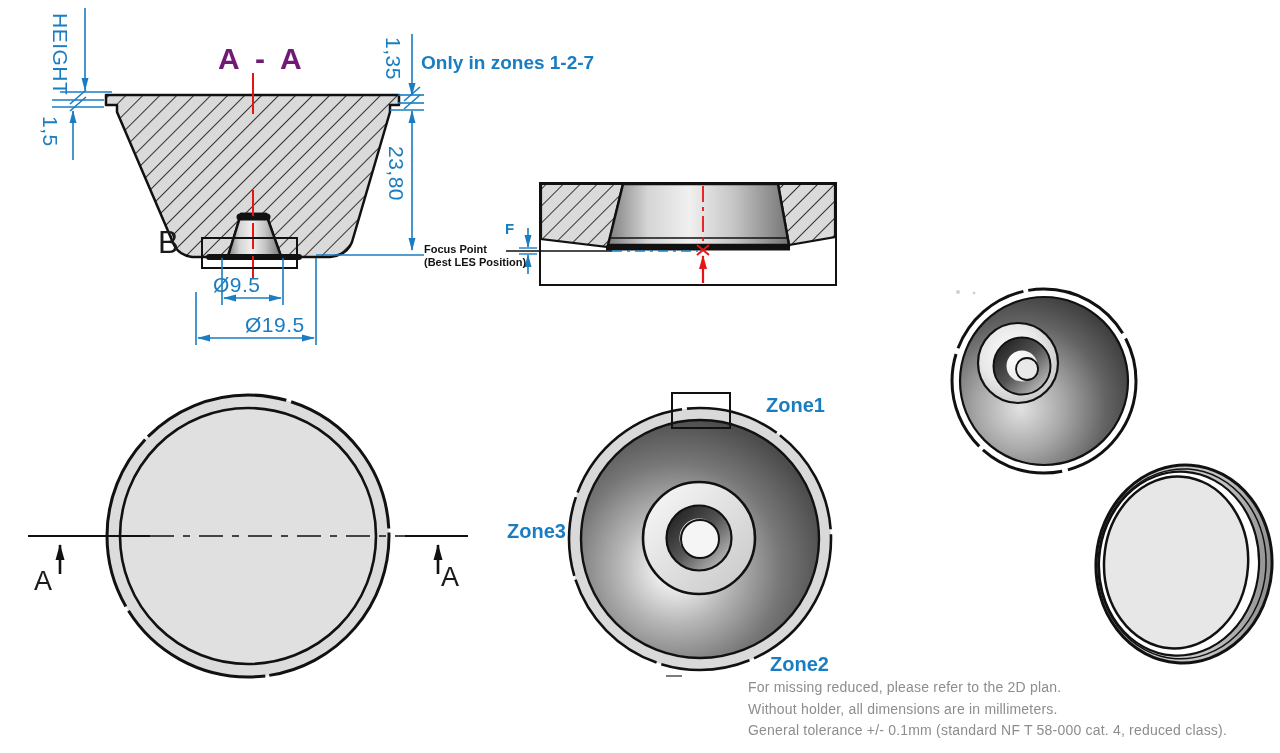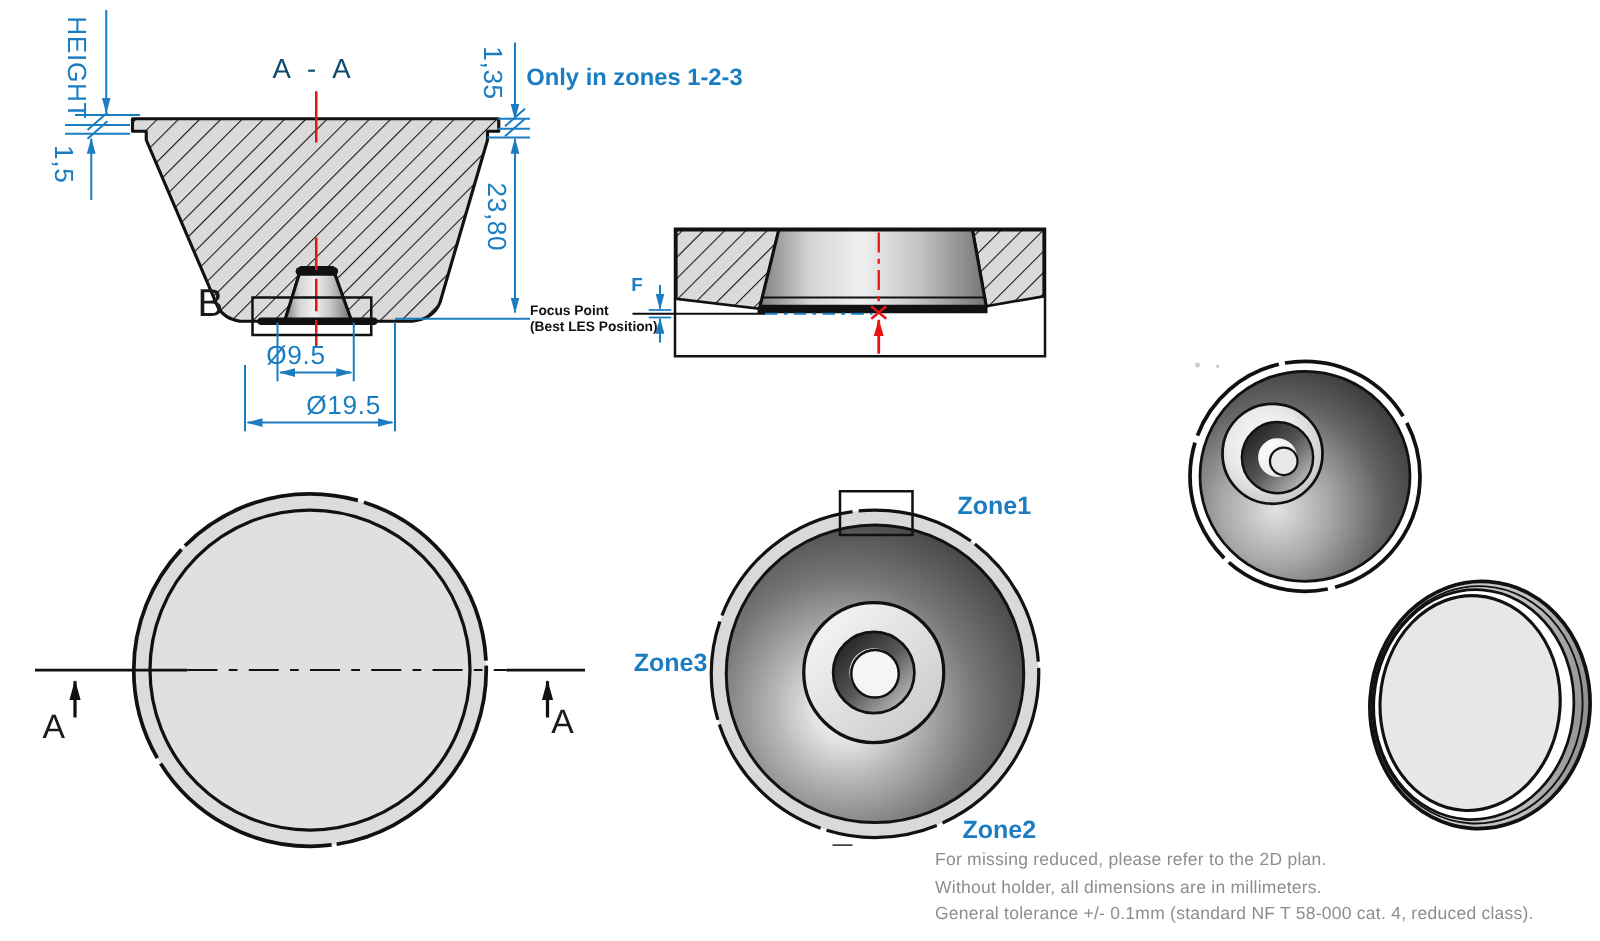--- a/index.html
+++ b/index.html
@@ -2,21 +2,21 @@
 <html style="--blue: #1a7dc2; --red: #e81414; --gray: #8d8d8d;"><head>
 <meta charset="utf-8">
 <style>
   html,body{margin:0;padding:0;background:#ffffff;}
   #canvas{position:relative;width:1280px;height:753px;background:#ffffff;overflow:hidden;
           font-family:"Liberation Sans", sans-serif;}
   svg{position:absolute;left:0;top:0;}
   .lbl{position:absolute;white-space:nowrap;}
   .vtx{transform:rotate(90deg);transform-origin:left top;}
   .dimtxt{color:var(--blue);font-size:21px;font-weight:500;letter-spacing:0.5px;}
-  .title{font-size:22px;letter-spacing:4px;color:#0c4a6e;font-weight:400;}
+  .title{font-size:30px;letter-spacing:4px;color:#701a75;font-weight:700;}
   .biglabel{font-size:31px;color:#1a1a1a;font-weight:500;}
   .alabel{font-size:27px;color:#1a1a1a;font-weight:500;}
   .zonetxt{color:var(--blue);font-size:20px;font-weight:600;}
   .onlytxt{color:var(--blue);font-size:19px;font-weight:600;}
   .focustxt{color:#111;font-size:11px;font-weight:600;line-height:12.5px;}
   .ftxt{color:var(--blue);font-size:15px;font-weight:700;}
   .notes{color:var(--gray);font-size:14px;font-weight:400;line-height:21.5px;letter-spacing:0.2px;}
   .bl{stroke:var(--blue);}
   .rd{stroke:var(--red);}
   .fill-blue{fill:var(--blue);}
@@ -191,21 +191,21 @@
   </g>
 </svg>
 
 <div class="lbl title" style="left:218px;top:42px;">A - A</div>
 
 <div class="lbl vtx dimtxt" style="left:72px;top:13px;">HEIGHT</div>
 <div class="lbl vtx dimtxt" style="left:62px;top:116px;">1,5</div>
 <div class="lbl vtx dimtxt" style="left:405px;top:37px;">1,35</div>
 <div class="lbl vtx dimtxt" style="left:408px;top:146px;">23,80</div>
 
-<div class="lbl onlytxt" style="left:421px;top:52px;">Only in zones 1-2-3</div>
+<div class="lbl onlytxt" style="left:421px;top:52px;">Only in zones 1-2-7</div>
 
 <div class="lbl biglabel" style="left:158px;top:225px;">B</div>
 
 <div class="lbl dimtxt" style="left:213px;top:273px;">Ø9.5</div>
 <div class="lbl dimtxt" style="left:245px;top:313px;">Ø19.5</div>
 
 <div class="lbl focustxt" style="left:424px;top:243px;">
   <div>Focus Point</div>
   <div>(Best LES Position)</div>
 </div>

